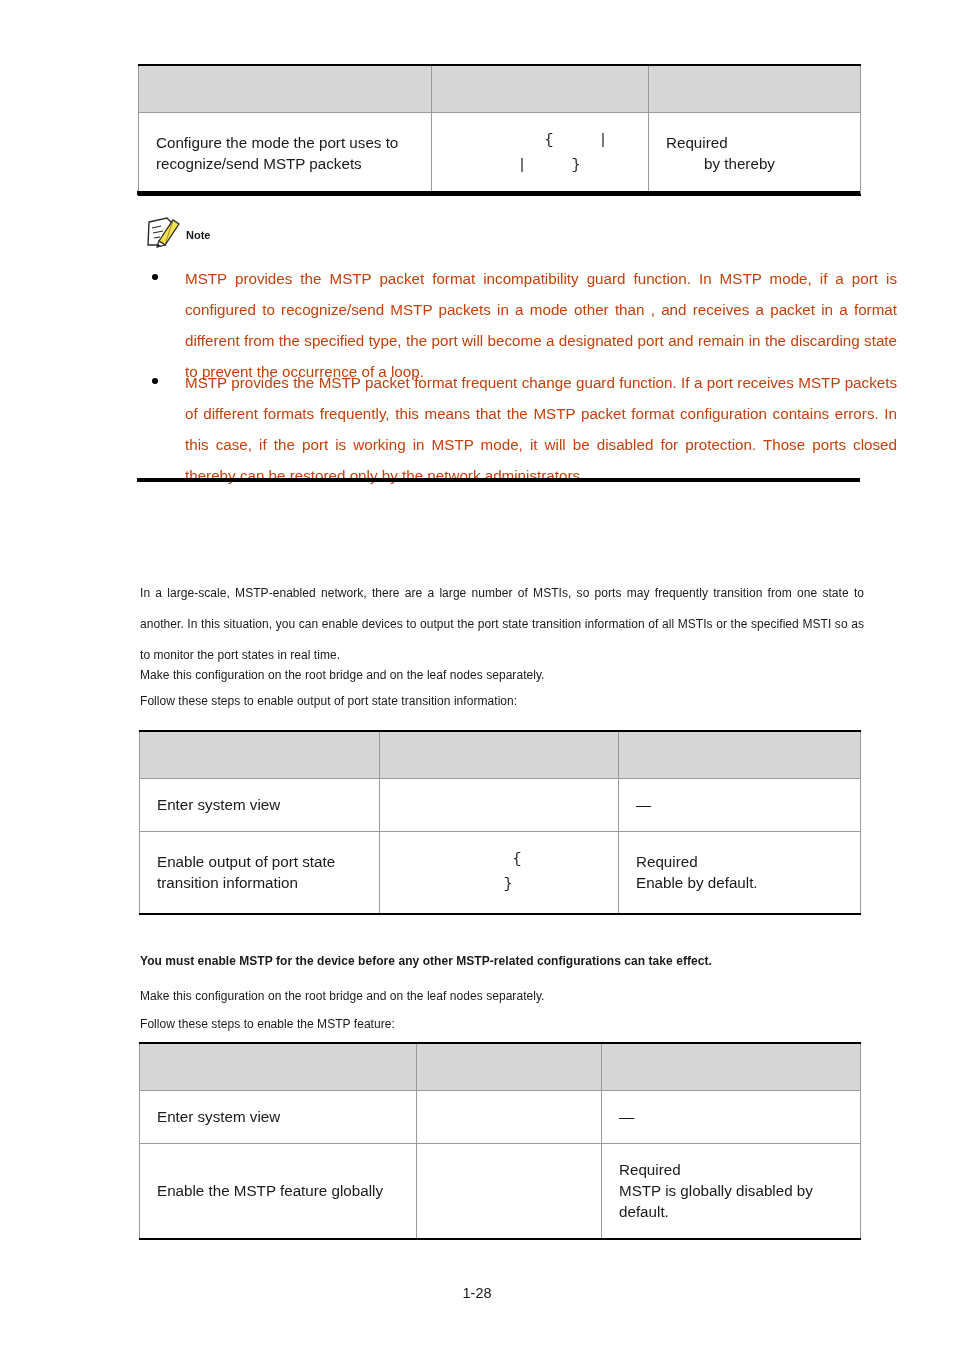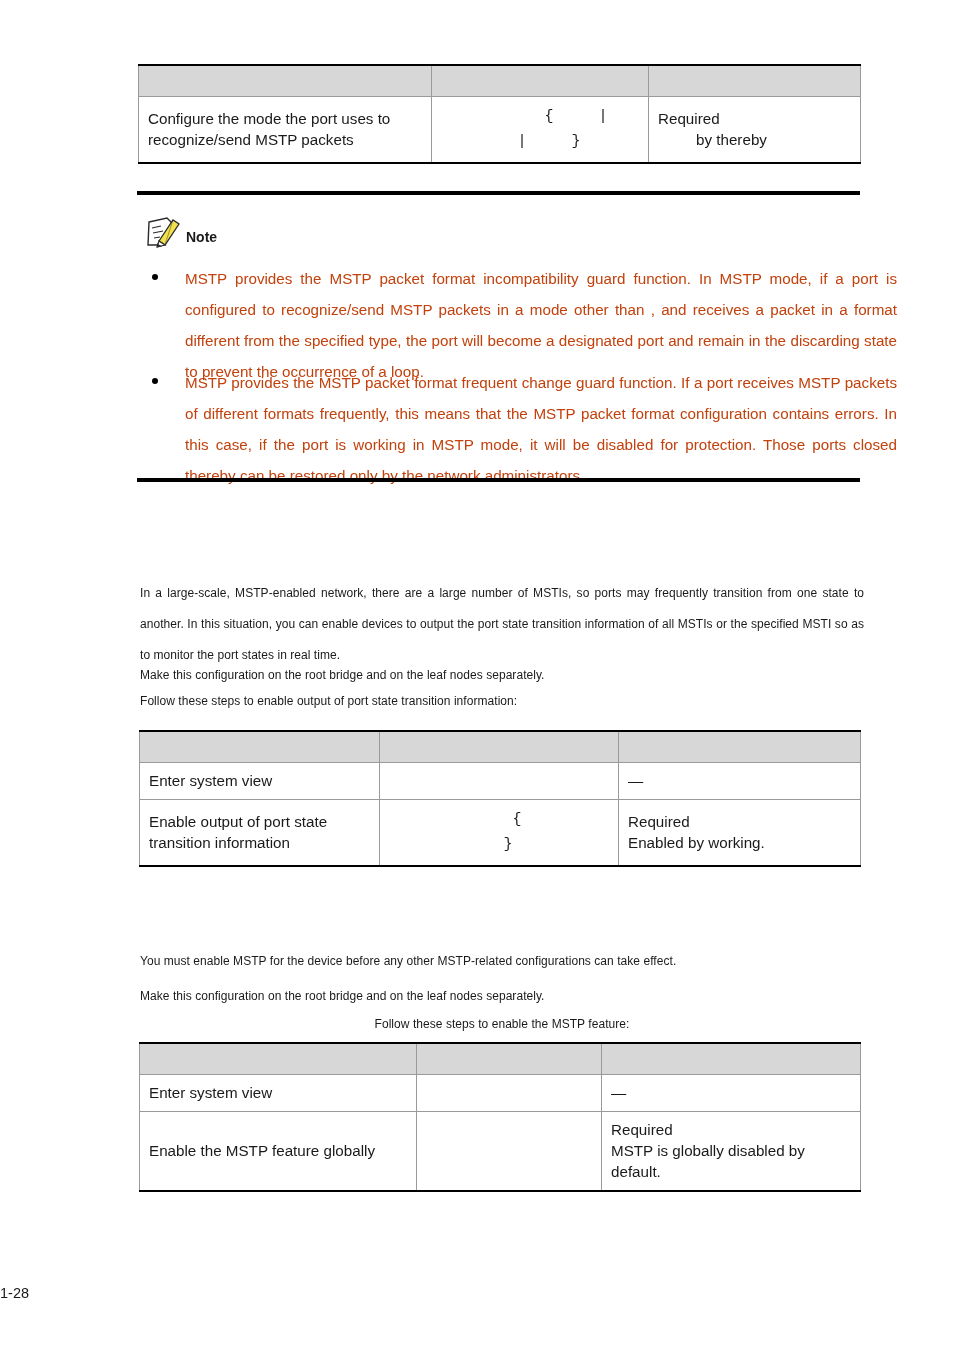--- a/index.html
+++ b/index.html
@@ -46,21 +46,21 @@
   
   .tbl {
     position: absolute;
     border-collapse: collapse;
     table-layout: fixed;
     font-size: 15.2px;
     color: #1a1a1a;
   }
   .tbl td, .tbl th {
     border: 1px solid #9a9a9a;
-    padding: 0;
+    padding: 8px;
     vertical-align: middle;
     font-weight: normal;
     text-align: left;
   }
   .tbl thead td {
     background: #d7d7d7;
     height: 30px;
   }
   .tbl tbody td {
     background: #ffffff;
@@ -81,21 +81,21 @@
   .tbl tbody tr:last-child td { border-bottom: 2.5px solid #000000; }
 
   
   .note-rule {
     position: absolute;
     background: #000000;
     height: 4px;
   }
   .note-title {
     position: absolute;
-    font-size: 14px;
+    font-size: 11px;
     font-weight: bold;
     color: #1a1a1a;
   }
   .note-icon {
     position: absolute;
     width: 36px;
     height: 34px;
   }
   .bullet-row {
     position: absolute;
@@ -115,21 +115,21 @@
     top: 0;
     font-size: 15.2px;
     line-height: 31px;
     color: #c2410c;
   }
   .bullet-text.justify { text-align: justify; }
 
   .footer {
     position: absolute;
     width: 954px;
-    text-align: left;
+    text-align: center;
     font-size: 14.5px;
     color: #1a1a1a;
   }
 </style>
 </head>
 <body>
 
 <div class="page">
 
   <table class="tbl" style="left:138px; top:64px; width:722px;">
@@ -231,34 +231,34 @@
         <td>
           <div class="cellpad">Enable output of port state transition information</div>
         </td>
         <td>
           <div class="cellpad cmd">    {
   }</div>
         </td>
         <td>
           <div class="cellpad">
             <div>Required</div>
-            <div>Enabled by working.</div>
+            <div>Enable by default.</div>
           </div>
         </td>
       </tr>
     </tbody>
   </table>
 
   <div class="heading-blank" style="left:140px; top:900px;"></div>
 
-  <div class="para" style="left:140px; top:946px; width:724px;">You must enable MSTP for the device before any other MSTP-related configurations can take effect.</div>
+  <div class="para" style="left:140px; top:946px; width:724px;font-weight:bold;">You must enable MSTP for the device before any other MSTP-related configurations can take effect.</div>
 
   <div class="para" style="left:140px; top:981px; width:724px;">Make this configuration on the root bridge and on the leaf nodes separately.</div>
 
-  <div class="para" style="left:140px; top:1009px; width:724px;text-align:center;">Follow these steps to enable the MSTP feature:</div>
+  <div class="para" style="left:140px; top:1009px; width:724px;">Follow these steps to enable the MSTP feature:</div>
 
   <table class="tbl" style="left:139px; top:1042px; width:721px;">
     <colgroup>
       <col style="width:277px">
       <col style="width:185px">
       <col style="width:259px">
     </colgroup>
     <thead>
       <tr class="rule-top">
         <td></td>

